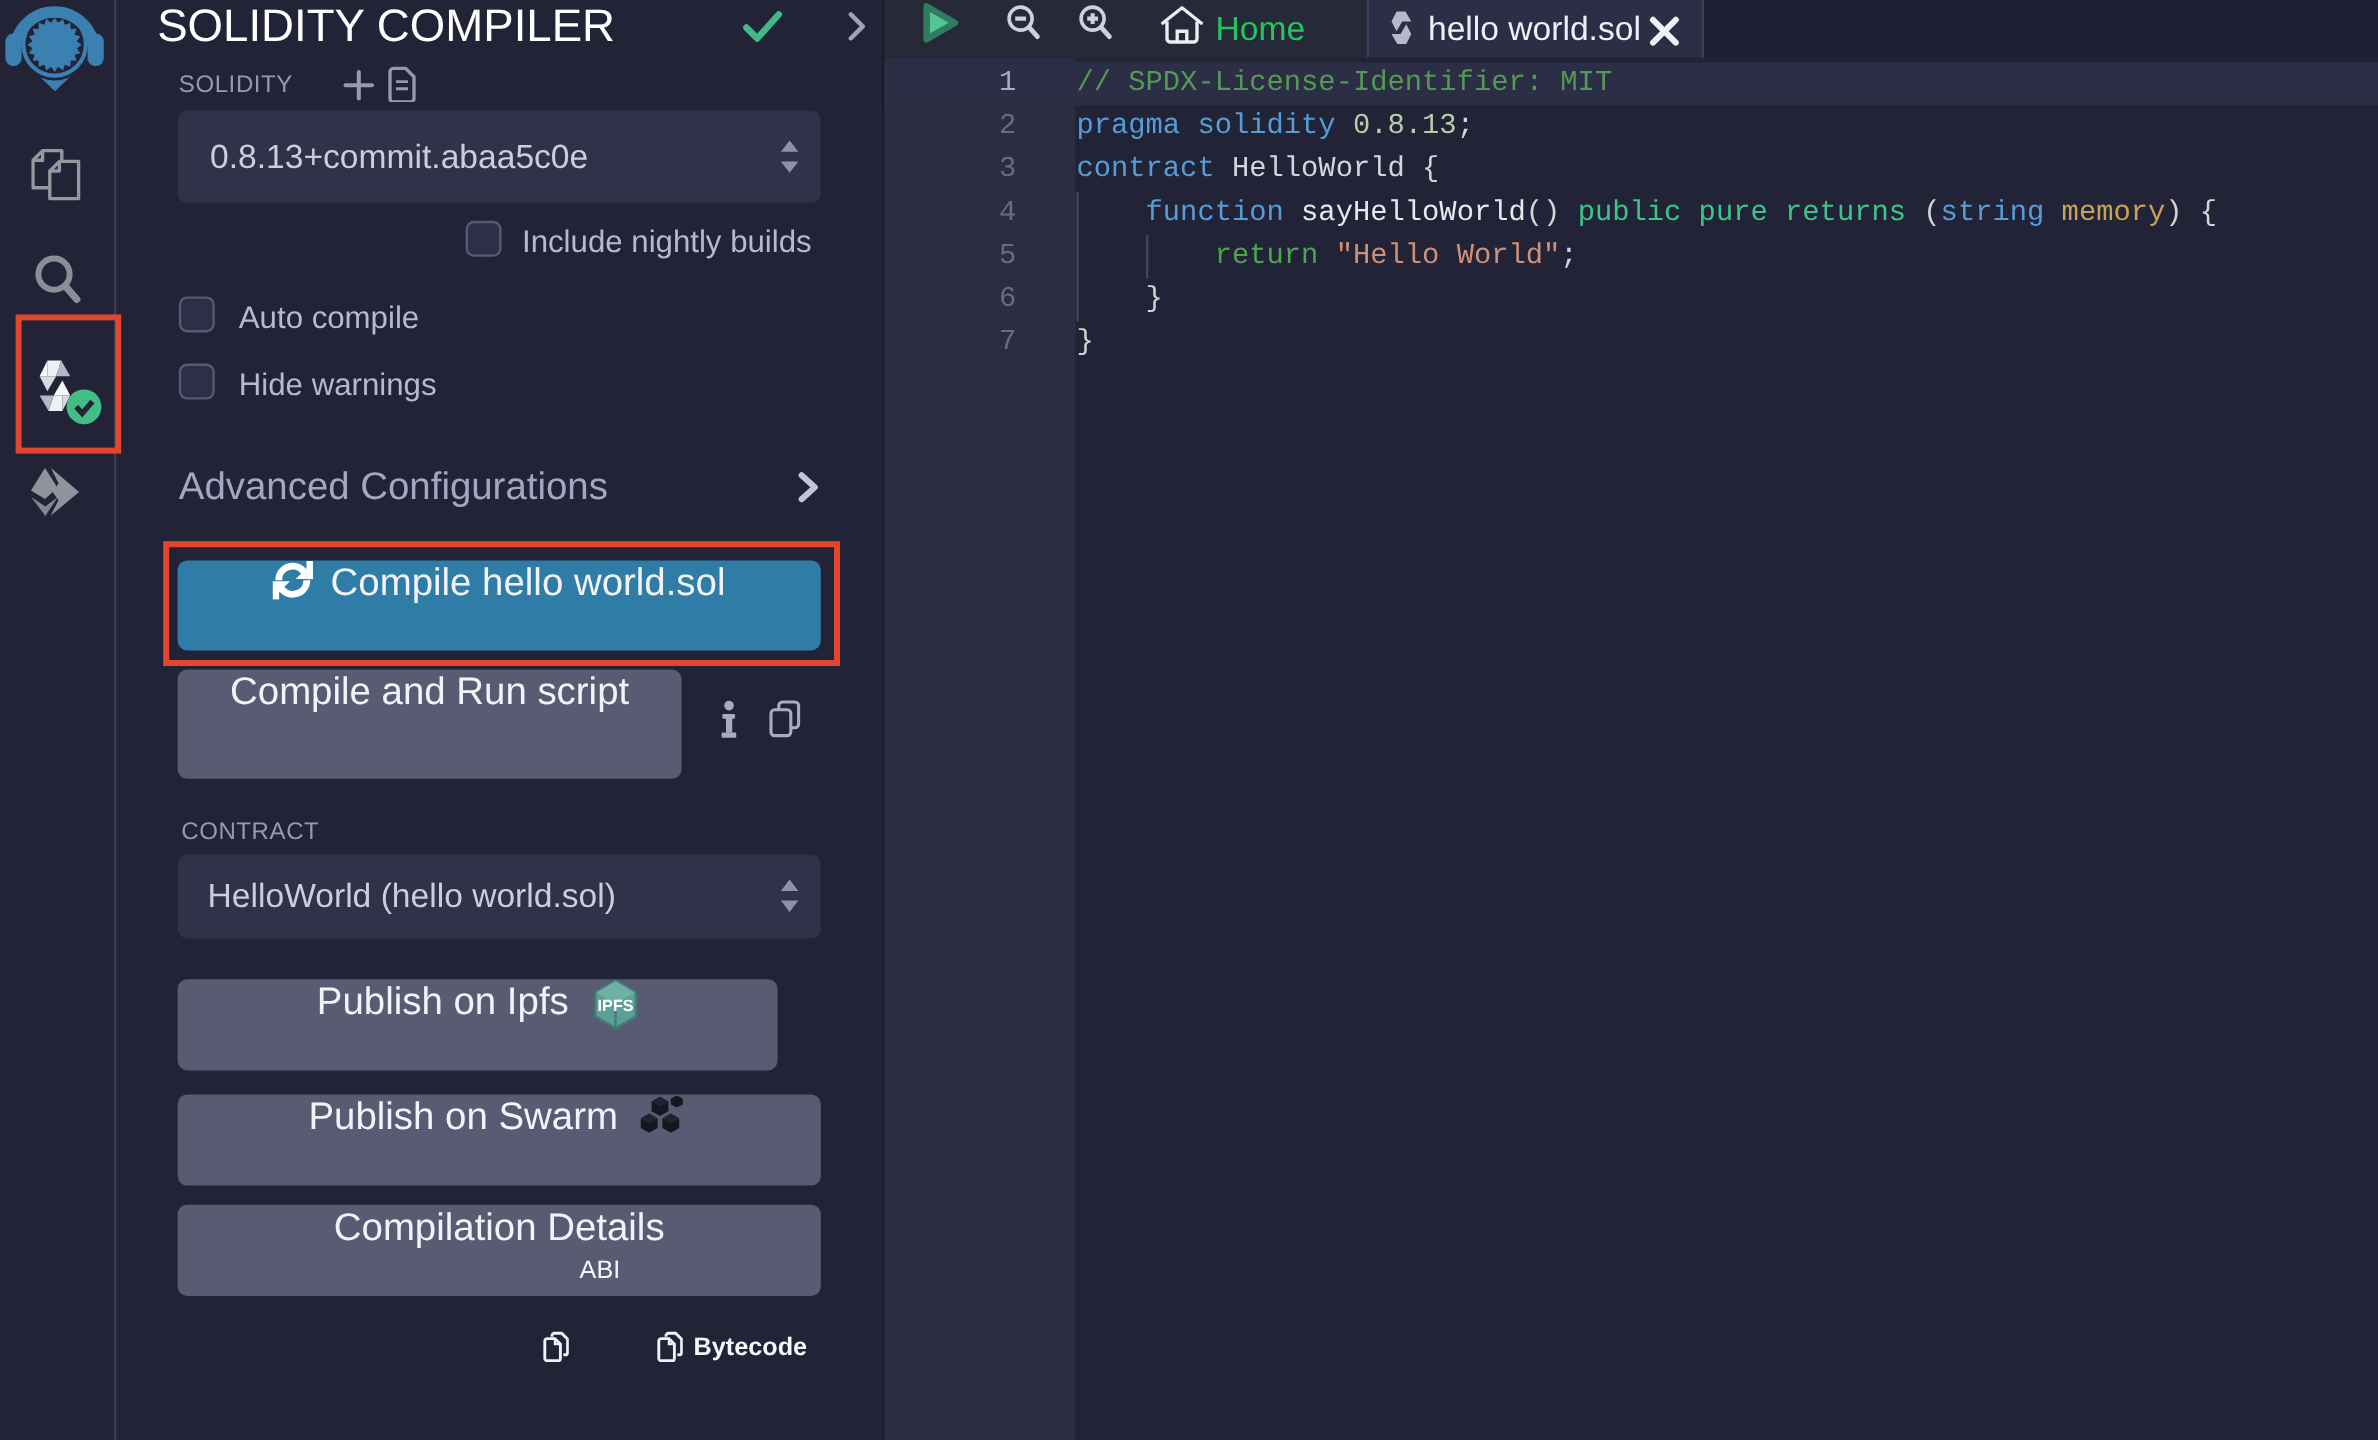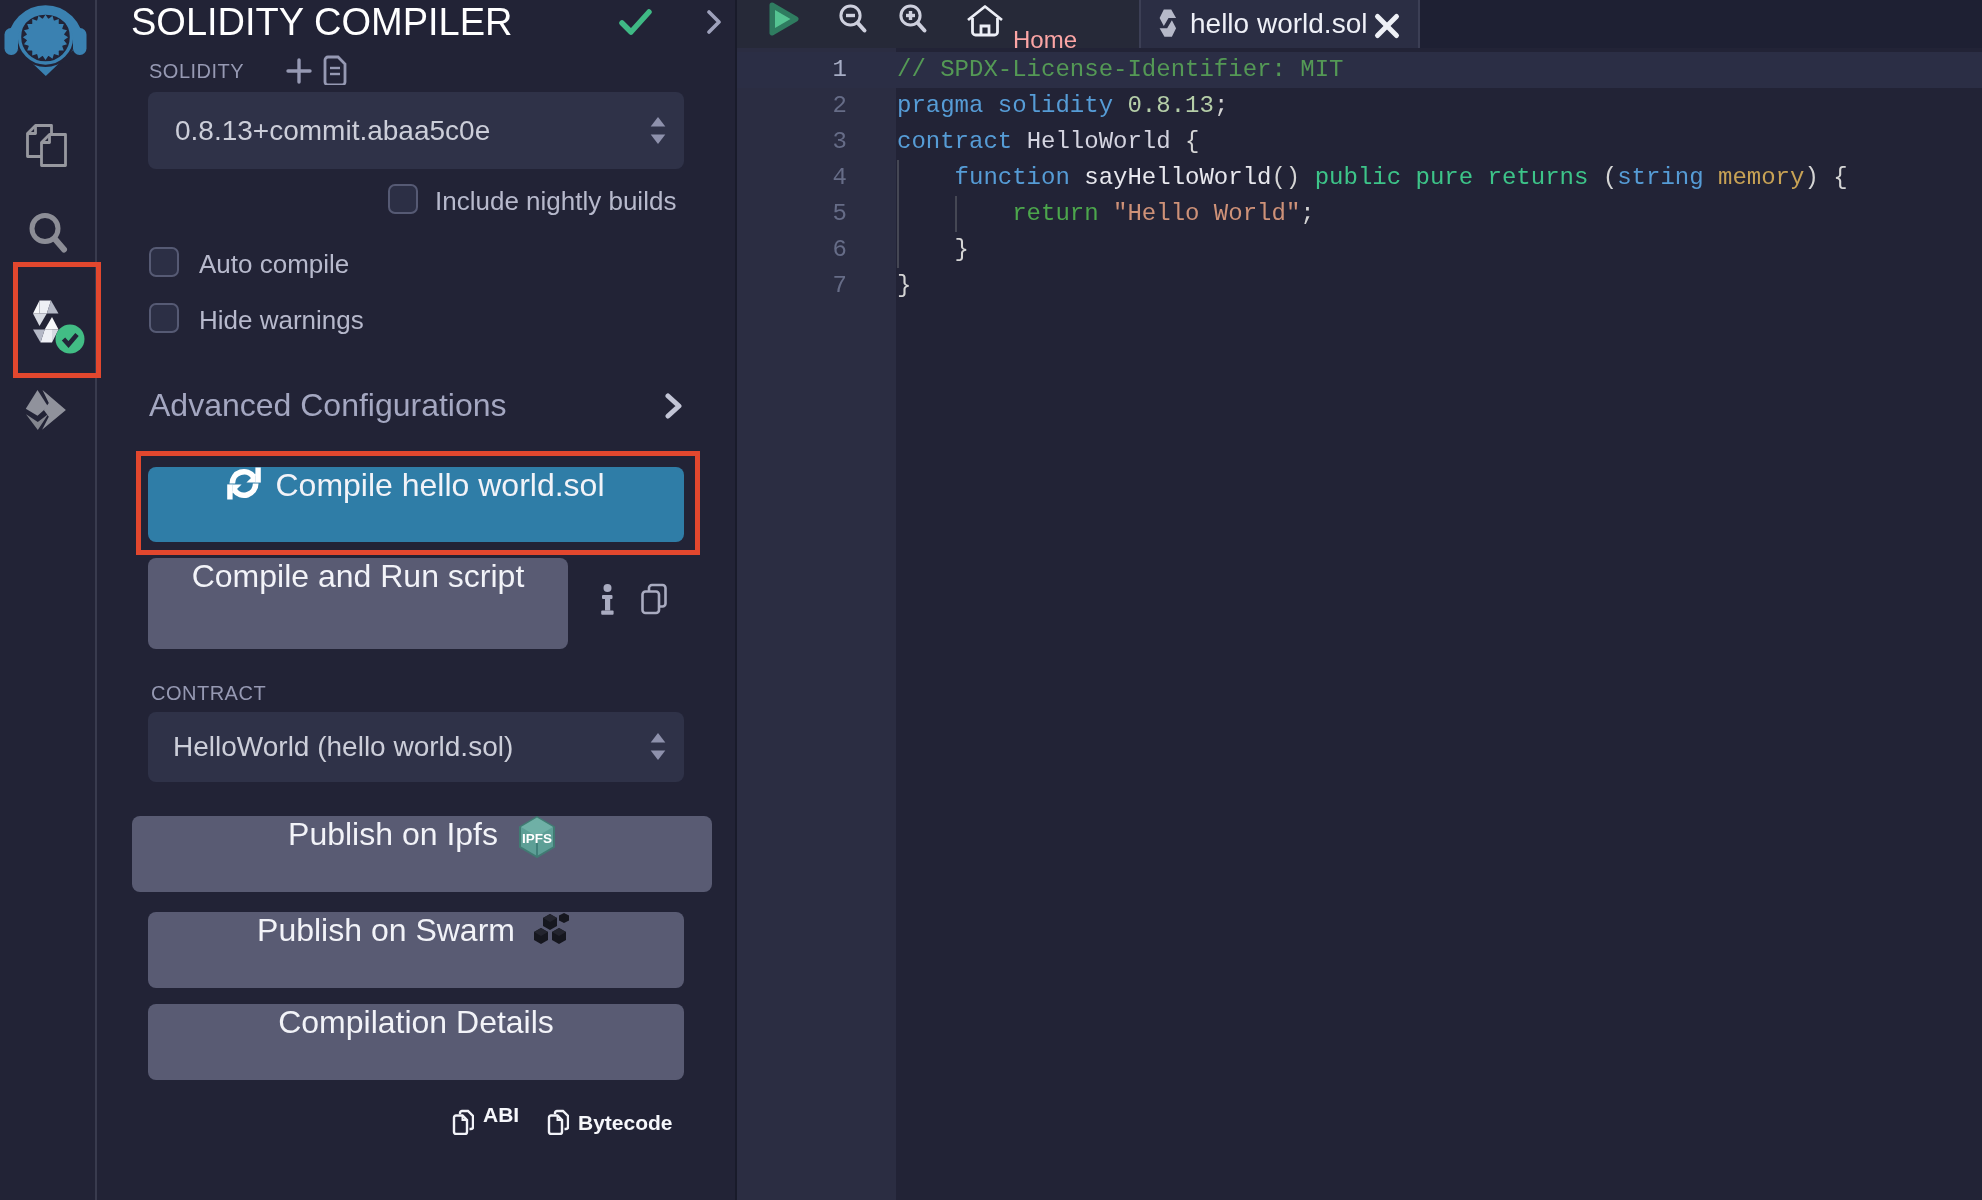--- a/index.html
+++ b/index.html
@@ -136,21 +136,21 @@
   <rect x="2.5" y="8.5" width="16.5" height="21.5" rx="3" fill="#222336" stroke="#a9abc0" stroke-width="2.6"></rect>
 </svg>
 <div class="slabel" style="left:151px;top:680px;height:26px;line-height:26px">CONTRACT</div>
 <div class="select" style="left:148px;top:712px;width:536px;height:70px">
   <div class="txt" style="left:25px;top:0;height:70px;line-height:70px">HelloWorld (hello world.sol)</div>
   <svg class="abs" style="left:502px;top:21px" width="16" height="28" viewBox="0 0 16 28">
     <polygon points="8,0 15.3,9.5 0.7,9.5" fill="#8e91ac"></polygon>
     <polygon points="0.7,17.5 15.3,17.5 8,27" fill="#8e91ac"></polygon>
   </svg>
 </div>
-<div class="btn" style="left:132px;top:816px;width:580px;height:76px">
+<div class="btn" style="left:148px;top:816px;width:500px;height:76px">
   <span>Publish on Ipfs</span>
   <svg style="margin-left:20px" width="38" height="42" viewBox="0 0 38 42">
     <polygon points="19,1 36,11 36,31 19,41 2,31 2,11" fill="#5d9f96" stroke="#417b73" stroke-width="2"></polygon>
     <polygon points="19,1.5 35,11 19,20.5 3,11" fill="#6fb0a6"></polygon>
     <line x1="19" y1="22" x2="19" y2="40" stroke="#41807a" stroke-width="2"></line>
     <text x="19" y="26.5" text-anchor="middle" font-size="13.5" font-weight="bold" fill="#ffffff" font-family="Liberation Sans,sans-serif">IPFS</text>
   </svg>
 </div>
 <div class="btn" style="left:148px;top:912px;width:536px;height:76px">
   <span>Publish on Swarm</span>
@@ -165,21 +165,21 @@
       <polygon points="31,1 36,3.5 36,8.5 31,11 26,8.5 26,3.5" fill="#16171f"></polygon>
     </g>
   </svg>
 </div>
 <div class="btn" style="left:148px;top:1004px;width:536px;height:76px">Compilation Details</div>
 <svg class="abs" style="left:452px;top:1109px" width="22" height="26" viewBox="0 0 22 26">
   <path d="M8,5 v-1 a2,2 0 0 1 2,-2 h6 l5,5 v11 a2,2 0 0 1 -2,2 h-1.5" fill="none" stroke="#f2f3f8" stroke-width="2.4"></path>
   <path d="M2,8.5 a2,2 0 0 1 2,-2 h6.5 l4.5,4.5 v12 a2,2 0 0 1 -2,2 h-9 a2,2 0 0 1 -2,-2 Z" fill="none" stroke="#f2f3f8" stroke-width="2.4"></path>
   <path d="M10.5,6.5 v4.5 h4.5" fill="none" stroke="#f2f3f8" stroke-width="2"></path>
 </svg>
-<div class="abs" style="left:483px;top:1100px;font-size:21px;font-weight:bold;color:#f6f7fb;height:30px;line-height:30px">ABI</div>
+<div class="abs" style="left:483px;top:1044px;font-size:21px;font-weight:normal;color:#f6f7fb;height:30px;line-height:30px">ABI</div>
 <svg class="abs" style="left:547px;top:1109px" width="22" height="26" viewBox="0 0 22 26">
   <path d="M8,5 v-1 a2,2 0 0 1 2,-2 h6 l5,5 v11 a2,2 0 0 1 -2,2 h-1.5" fill="none" stroke="#f2f3f8" stroke-width="2.4"></path>
   <path d="M2,8.5 a2,2 0 0 1 2,-2 h6.5 l4.5,4.5 v12 a2,2 0 0 1 -2,2 h-9 a2,2 0 0 1 -2,-2 Z" fill="none" stroke="#f2f3f8" stroke-width="2.4"></path>
   <path d="M10.5,6.5 v4.5 h4.5" fill="none" stroke="#f2f3f8" stroke-width="2"></path>
 </svg>
 <div class="abs" style="left:578px;top:1108px;font-size:21px;font-weight:bold;color:#f6f7fb;height:30px;line-height:30px">Bytecode</div>
 
 <div class="abs" style="left:735px;top:0;width:2px;height:1200px;background:#191b2a"></div>
 <div class="abs" style="left:737px;top:0;width:1245px;height:1200px;background:#222336"></div>
 
@@ -209,21 +209,21 @@
   <line x1="8" y1="12.5" x2="17" y2="12.5" stroke="#ced0de" stroke-width="3.4"></line>
   <line x1="12.5" y1="8" x2="12.5" y2="17" stroke="#ced0de" stroke-width="3.4"></line>
   <line x1="19.8" y1="20" x2="26.5" y2="27.5" stroke="#ced0de" stroke-width="4" stroke-linecap="round"></line>
 </svg>
 
 <svg class="abs" style="left:966px;top:4px" width="38" height="34" viewBox="0 0 38 34">
   <polyline points="2,16 19,2.5 36,16" fill="none" stroke="#eceef6" stroke-width="2.8" stroke-linejoin="round"></polyline>
   <path d="M6.5,14 V28 a3,3 0 0 0 3,3 h19 a3,3 0 0 0 3,-3 V14" fill="none" stroke="#eceef6" stroke-width="2.8"></path>
   <path d="M15,31 V22 h8 V31" fill="none" stroke="#eceef6" stroke-width="2.8"></path>
 </svg>
-<div class="abs" style="left:1013px;top:16px;height:48px;line-height:48px;font-size:24px;color:#fca5a5">Home</div>
+<div class="abs" style="left:1013px;top:0;height:48px;line-height:48px;font-size:28px;color:#22c55e">Home</div>
 
 <svg class="abs" style="left:1157px;top:8px" width="22" height="31" viewBox="3 6 30 48">
   <g fill="#b6b9c9">
     <polygon points="11.5,8.5 23,8.5 30.5,21.5 18.8,21.5 11.5,34 5,21.5"></polygon>
     <polygon points="24,50.5 12.5,50.5 5,37.5 16.7,37.5 24,25 30.5,37.5"></polygon>
   </g>
 </svg>
 <div class="abs" style="left:1190px;top:0;height:48px;line-height:48px;font-size:28px;color:#eef0f7">hello world.sol</div>
 <svg class="abs" style="left:1373px;top:12px" width="28" height="28" viewBox="0 0 28 28">
   <line x1="4.5" y1="4.5" x2="23.5" y2="23.5" stroke="#eef0f6" stroke-width="5" stroke-linecap="round"></line>

